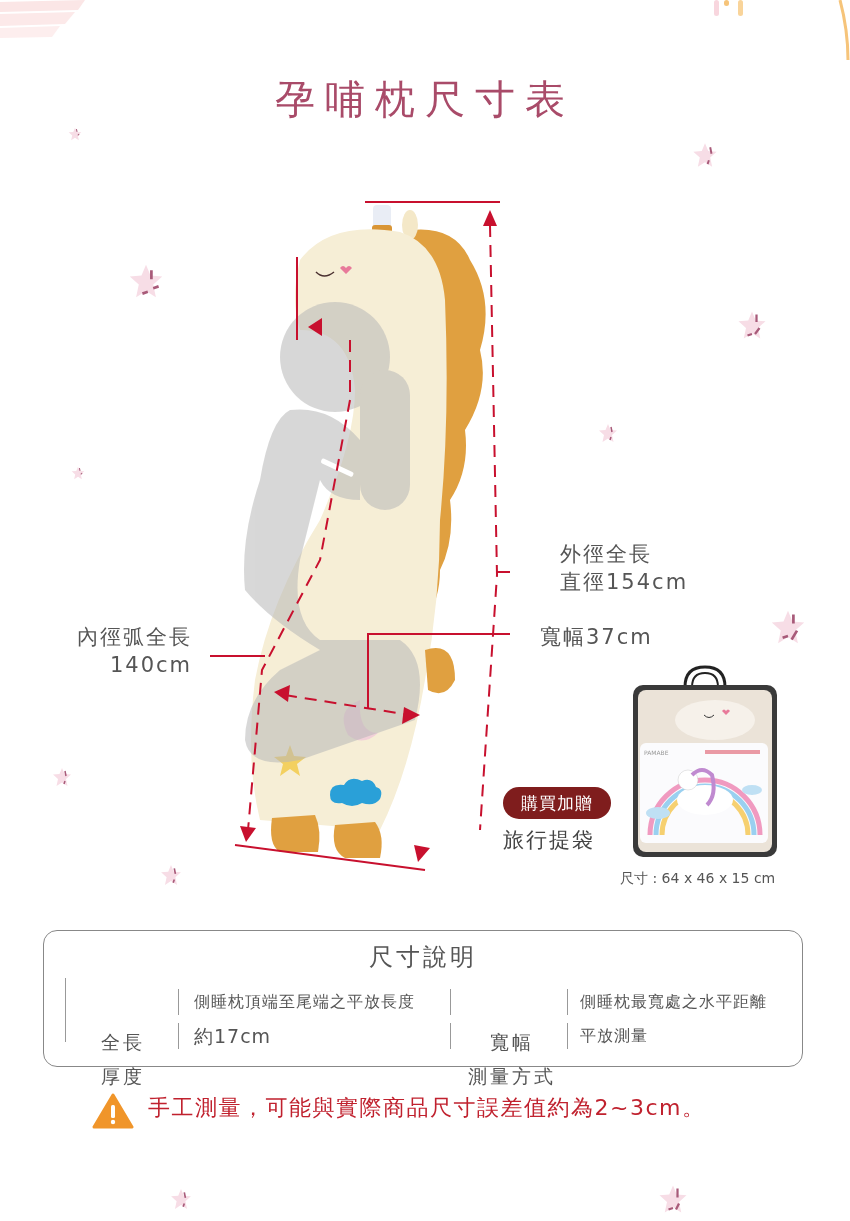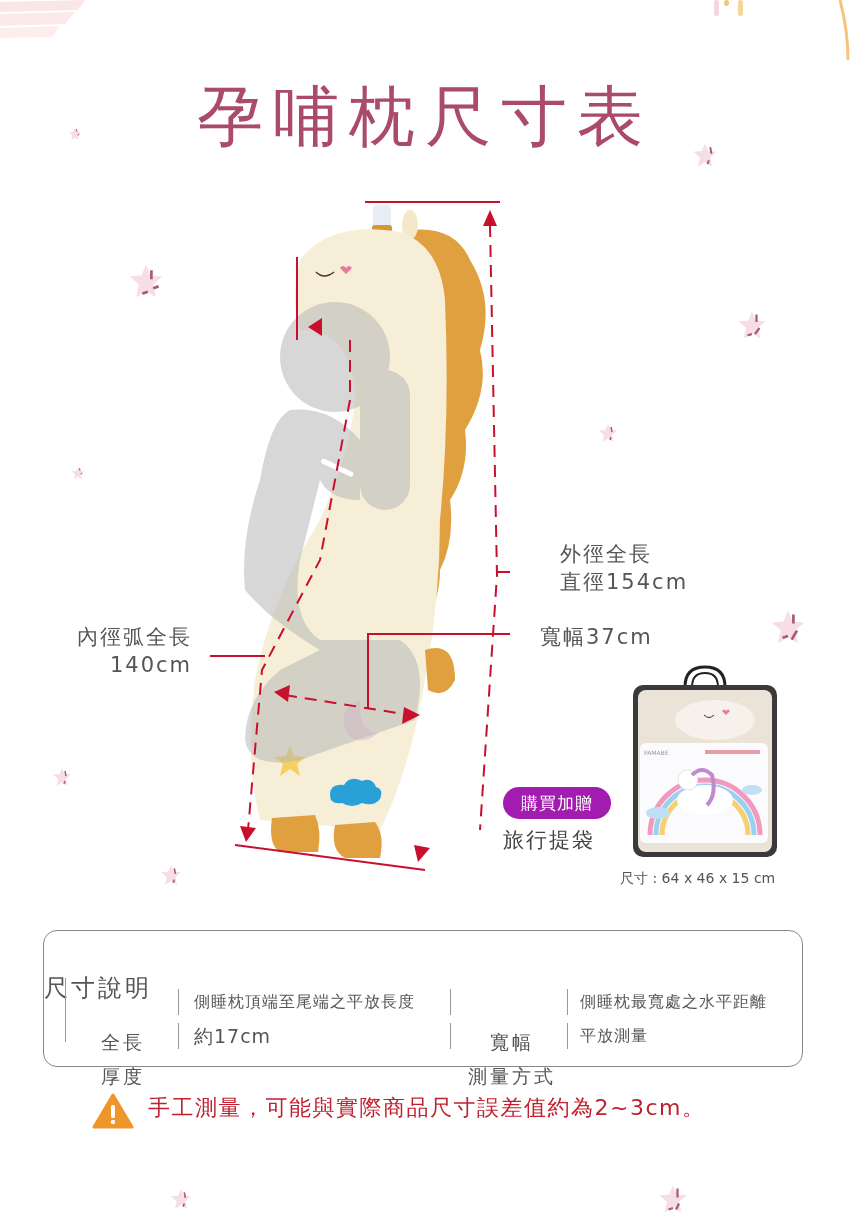--- a/index.html
+++ b/index.html
@@ -5,41 +5,41 @@
   * { box-sizing: border-box; margin: 0; padding: 0; }
   html, body { width: 850px; height: 1221px; background: #ffffff; overflow: hidden; }
   body { position: relative; font-family: "DejaVu Sans", "Liberation Sans", sans-serif; color: #4a4a4a; }
   .abs { position: absolute; }
 
   
   .deco-cloud { left: 0; top: 0; width: 90px; height: 40px; }
   .deco-drips { left: 712px; top: 0; width: 45px; height: 18px; }
   .deco-arc { left: 838px; top: 0; width: 12px; height: 60px; }
 
-  .title { left: 0; top: 72px; width: 850px; text-align: center; font-size: 66px; letter-spacing: 10px; color: #a94b69; font-weight: normal; }
+  .title { left: 0; top: 72px; width: 850px; text-align: center; font-size: 40px; letter-spacing: 10px; color: #a94b69; font-weight: normal; }
 
   .star { position: absolute; }
 
   
   .illus { left: 180px; top: 190px; width: 330px; height: 690px; }
 
   .label { position: absolute; color: #555; font-size: 21px; letter-spacing: 2px; line-height: 28px; }
   .label-inner { left: 62px; top: 623px; text-align: right; width: 130px; }
   .label-outer { left: 560px; top: 540px; }
   .label-width { left: 540px; top: 623px; }
 
-  .gift-badge { left: 503px; top: 787px; width: 108px; height: 32px; border-radius: 16px; background: #a21caf; color: #fff; font-size: 17px; line-height: 32px; text-align: center; letter-spacing: 1px; }
+  .gift-badge { left: 503px; top: 787px; width: 108px; height: 32px; border-radius: 16px; background: #7f1d1d; color: #fff; font-size: 17px; line-height: 32px; text-align: center; letter-spacing: 1px; }
   .gift-text { left: 503px; top: 826px; width: 110px; font-size: 21px; color: #444; letter-spacing: 2px; }
 
   .bag { left: 630px; top: 665px; width: 150px; height: 195px; }
   .bag-size { left: 620px; top: 870px; font-size: 14px; color: #555; }
 
   
   .spec-box { left: 43px; top: 930px; width: 760px; height: 137px; border: 1.5px solid #888; border-radius: 14px; }
-  .spec-title { left: 0; top: 10px; width: 100%; font-size: 24px; letter-spacing: 3px; color: #555; margin-top: 31px; }
+  .spec-title { left: 0; top: 10px; width: 100%; text-align: center; font-size: 24px; letter-spacing: 3px; color: #555; }
   .spec-row { position: absolute; height: 30px; display: flex; align-items: center; font-size: 19px; color: #555; }
   .spec-cell { position: absolute; top: 0; height: 30px; line-height: 30px; }
   .vbar { position: absolute; width: 1px; background: #999; }
   .spec-key { letter-spacing: 3px; text-align: center; margin-top: 40px; }
   .spec-val { font-size: 16px; letter-spacing: 1px; }
   .spec-val-lg { font-size: 19px; letter-spacing: 1px; }
 
   .warning { left: 92px; top: 1093px; display: flex; align-items: flex-start; }
   .warning-text { color: #c0212e; font-size: 22px; letter-spacing: 1.5px; margin-left: 14px; }
 </style>

